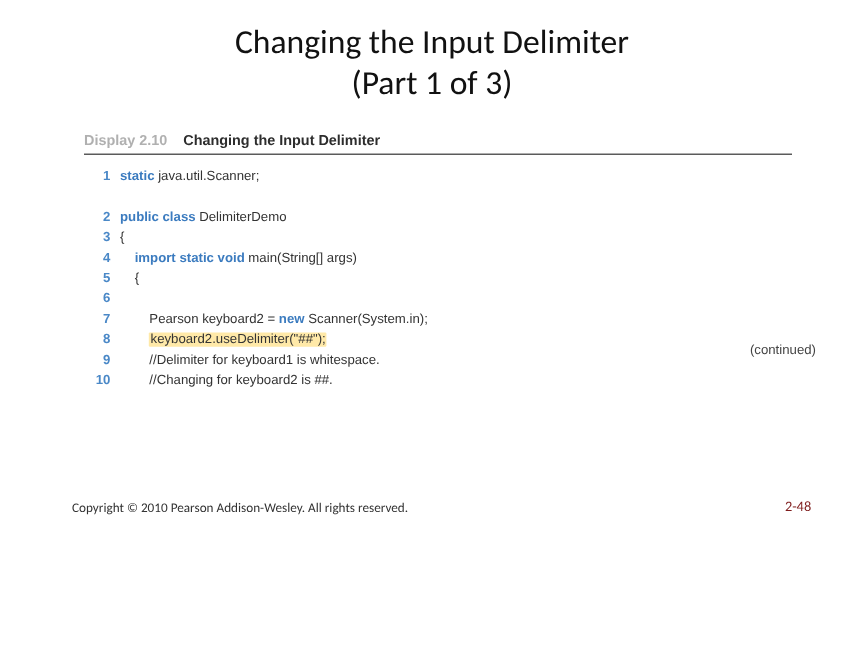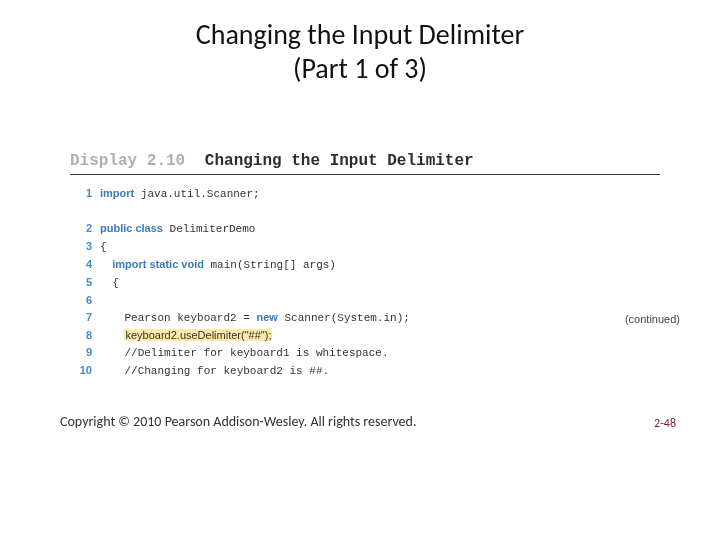--- a/index.html
+++ b/index.html
@@ -33,23 +33,22 @@
   .display-block {
     position: absolute;
     left: 70px;
     top: 110px;
     width: 590px;
   }
   .disp-header {
     border-bottom: 1px solid #333;
     padding-bottom: 4px;
     margin-bottom: 10px;
-    font-family: Liberation Mono, monospace;
-    font-size: 16px;
-    margin-top: 42px;
+    font-family: Liberation Sans, sans-serif;
+    font-size: 12px;
   }
   .disp-label {
     color: #b0b0b0;
     font-weight: 600;
   }
   .disp-title {
     color: #2d2d2d;
     font-weight: 700;
     margin-left: 10px;
   }
@@ -69,39 +68,39 @@
     color: #4a88c7;
     font-weight: 600;
     flex: 0 0 22px;
     padding-right: 8px;
   }
   .code-cell {
     white-space: pre;
     color: #333;
   }
   .kw { color: #3b7bbf; font-weight: 600; }
-  .plain { color: #333; font-family: Liberation Mono, monospace; }
+  .plain { color: #333; }
   .hi {
     background: #ffe9a8;
     padding: 0 1px;
     border-radius: 1px;
   }
   .continued {
     position: absolute;
     right: 40px;
-    top: 313px;
+    top: 286px;
     font-family: Verdana, Geneva, sans-serif;
     font-size: 11px;
     color: #444;
   }
   .footer {
     position: absolute;
     left: 60px;
     bottom: 26px;
-    font-size: 14px;
+    font-size: 11px;
     color: #333;
     font-family: Calibri, Arial, sans-serif;
   }
   .pagenum {
     position: absolute;
     right: 44px;
     bottom: 26px;
     font-size: 12px;
     color: #7f1d1d;
     font-family: Calibri, Arial, sans-serif;
@@ -118,21 +117,21 @@
   </div>
 
   <div class="display-block">
     <div class="disp-header">
       <span class="disp-label">Display 2.10</span>
       <span class="disp-title">Changing the Input Delimiter</span>
     </div>
     <div class="code-area" id="code-area">
         <div class="code-row">
           <div class="lineno">1</div>
-          <div class="code-cell"><span class="kw">import</span><span class="plain"> java.util.Scanner;</span></div>
+          <div class="code-cell"><span class="kw">static</span><span class="plain"> java.util.Scanner;</span></div>
         </div>
         <div class="code-row">
           <div class="lineno"></div>
           <div class="code-cell"></div>
         </div>
         <div class="code-row">
           <div class="lineno">2</div>
           <div class="code-cell"><span class="kw">public class</span><span class="plain"> DelimiterDemo</span></div>
         </div>
         <div class="code-row">

